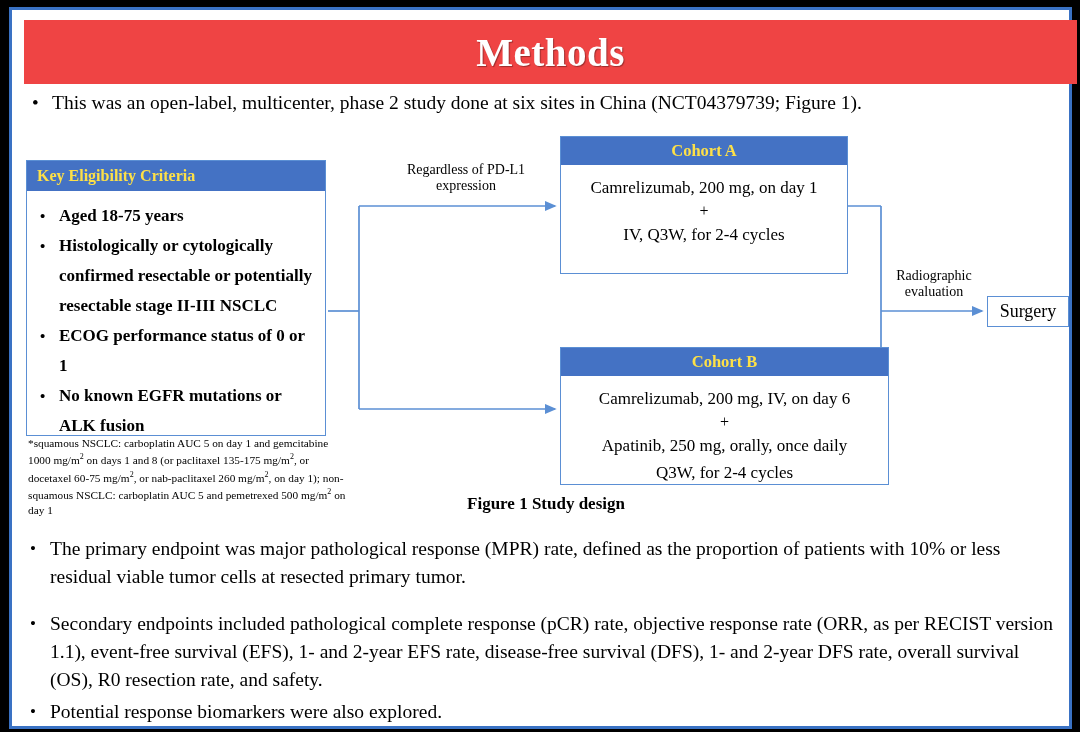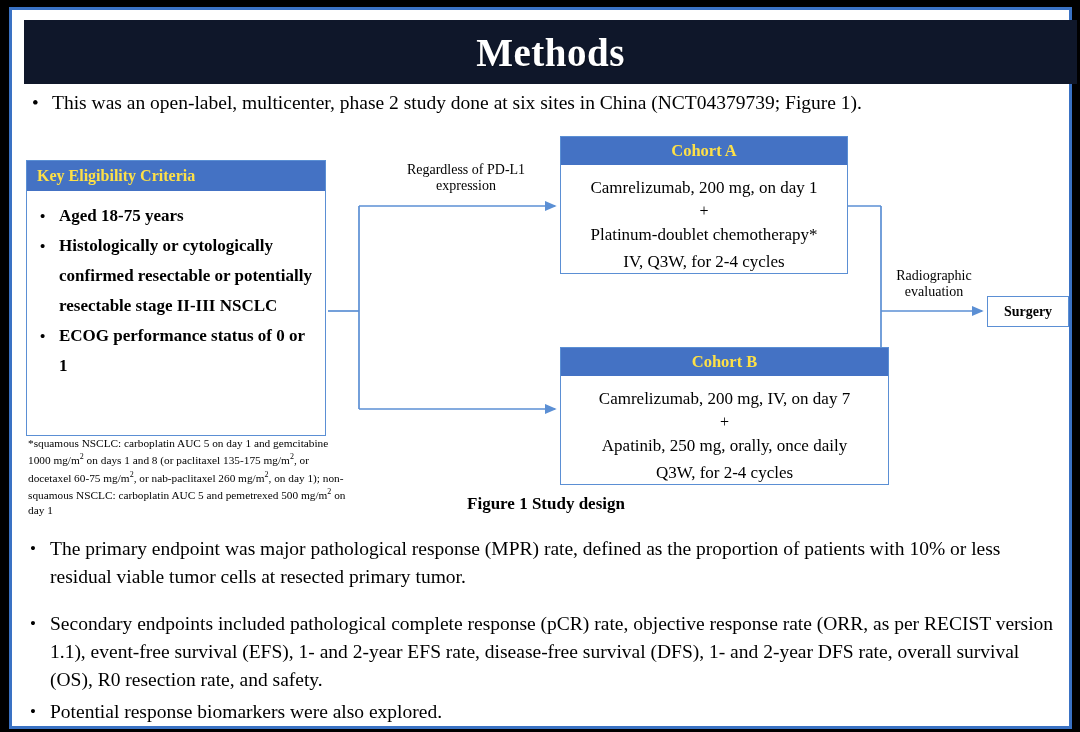--- a/index.html
+++ b/index.html
@@ -29,21 +29,21 @@
     background: #ffffff;
     border: 3px solid #3A72C4;
     box-sizing: border-box;
   }
 
   
   #title-banner {
     position: absolute;
     left: 12px; top: 10px;
     width: 1053px; height: 64px;
-    background: #0f172a;
+    background: #ef4444;
     display: flex;
     align-items: center;
     justify-content: center;
   }
   #title-text {
     color: #ffffff;
     font-size: 39px;
     font-weight: bold;
     letter-spacing: 0.5px;
     text-shadow: 1px 1px 1px rgba(0,0,0,0.35);
@@ -170,24 +170,23 @@
 
   
   #surgery-box {
     position: absolute;
     left: 975px; top: 286px;
     width: 82px; height: 31px;
     background: #ffffff;
     border: 1.4px solid #5B8FD4;
     box-sizing: border-box;
     text-align: center;
-    font-size: 14px;
+    font-size: 18px;
     line-height: 29px;
     color: #000;
-    font-weight: bold;
   }
 
   
   .conn-label {
     position: absolute;
     text-align: center;
     font-size: 14px;
     line-height: 16px;
     color: #000;
   }
@@ -251,44 +250,44 @@
           <path d="M869,301 L970,301" marker-end="url(#arrow)"></path>
         </g>
       </svg>
 
       <div class="flowbox" id="elig-box">
         <div class="flowbox-header">Key  Eligibility Criteria</div>
         <ul id="elig-list">
           <li>Aged 18-75 years</li>
           <li>Histologically or cytologically confirmed resectable or potentially resectable stage II-III  NSCLC</li>
           <li>ECOG performance status of 0 or 1</li>
+          <li>No known EGFR mutations or ALK fusion</li>
         </ul>
       </div>
 
       <div id="footnote">
         <span>*squamous NSCLC: carboplatin AUC 5 on day 1 and gemcitabine 1000 mg/m<sup>2</sup> on days 1 and 8 (or paclitaxel 135-175 mg/m<sup>2</sup>, or docetaxel 60-75 mg/m<sup>2</sup>, or nab-paclitaxel 260 mg/m<sup>2</sup>, on day 1); non-squamous NSCLC: carboplatin AUC 5 and pemetrexed 500 mg/m<sup>2</sup> on day 1</span>
       </div>
 
       <div class="conn-label" id="lbl-regardless">Regardless  of PD-L1 expression</div>
       <div class="conn-label" id="lbl-radio">Radiographic evaluation</div>
 
       <div class="flowbox" id="cohort-a">
         <div class="flowbox-header">Cohort A</div>
         <div class="flowbox-body">
           <div>Camrelizumab, 200 mg, on day 1</div>
           <div class="plus-line">+</div>
-          <div>Platinum-doublet chemotherapy*</div>
           <div>IV, Q3W, for 2-4 cycles</div>
         </div>
       </div>
 
       <div class="flowbox" id="cohort-b">
         <div class="flowbox-header">Cohort B</div>
         <div class="flowbox-body">
-          <div>Camrelizumab, 200 mg, IV, on day 7</div>
+          <div>Camrelizumab, 200 mg, IV, on day 6</div>
           <div class="plus-line">+</div>
           <div>Apatinib, 250 mg, orally, once daily</div>
           <div>Q3W, for 2-4 cycles</div>
         </div>
       </div>
 
       <div id="surgery-box">
         <span>Surgery</span>
       </div>
 

